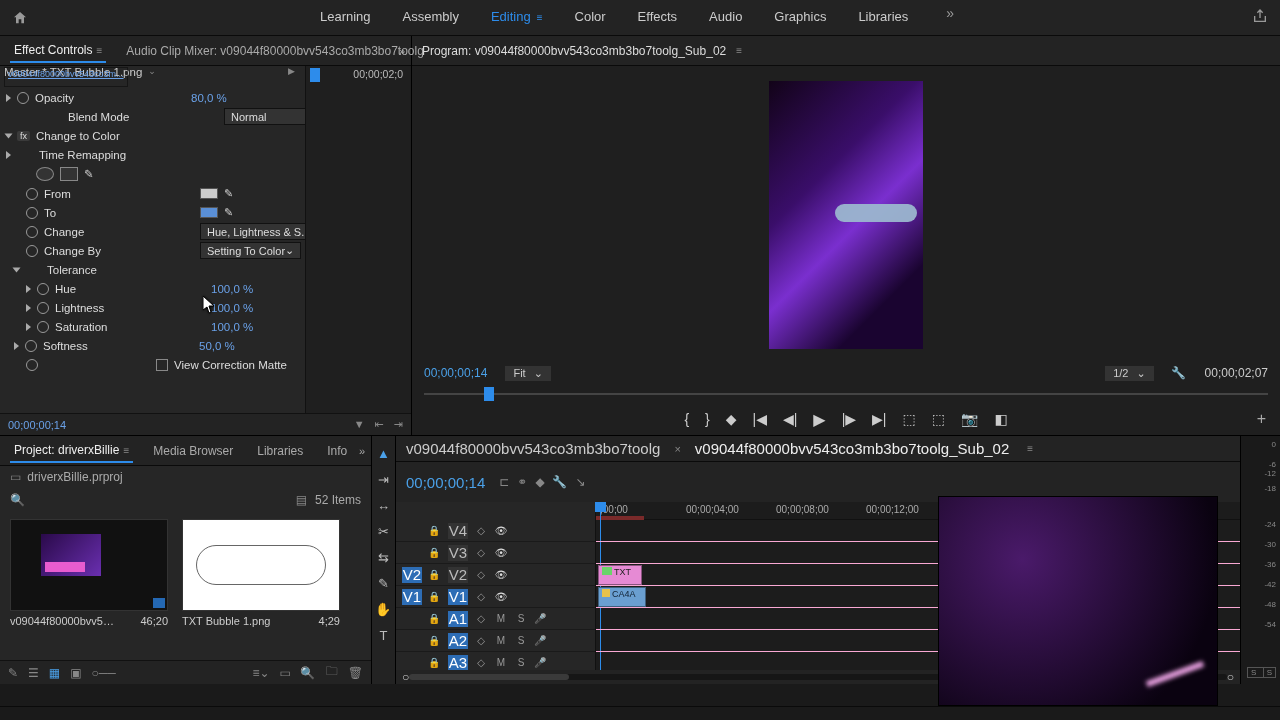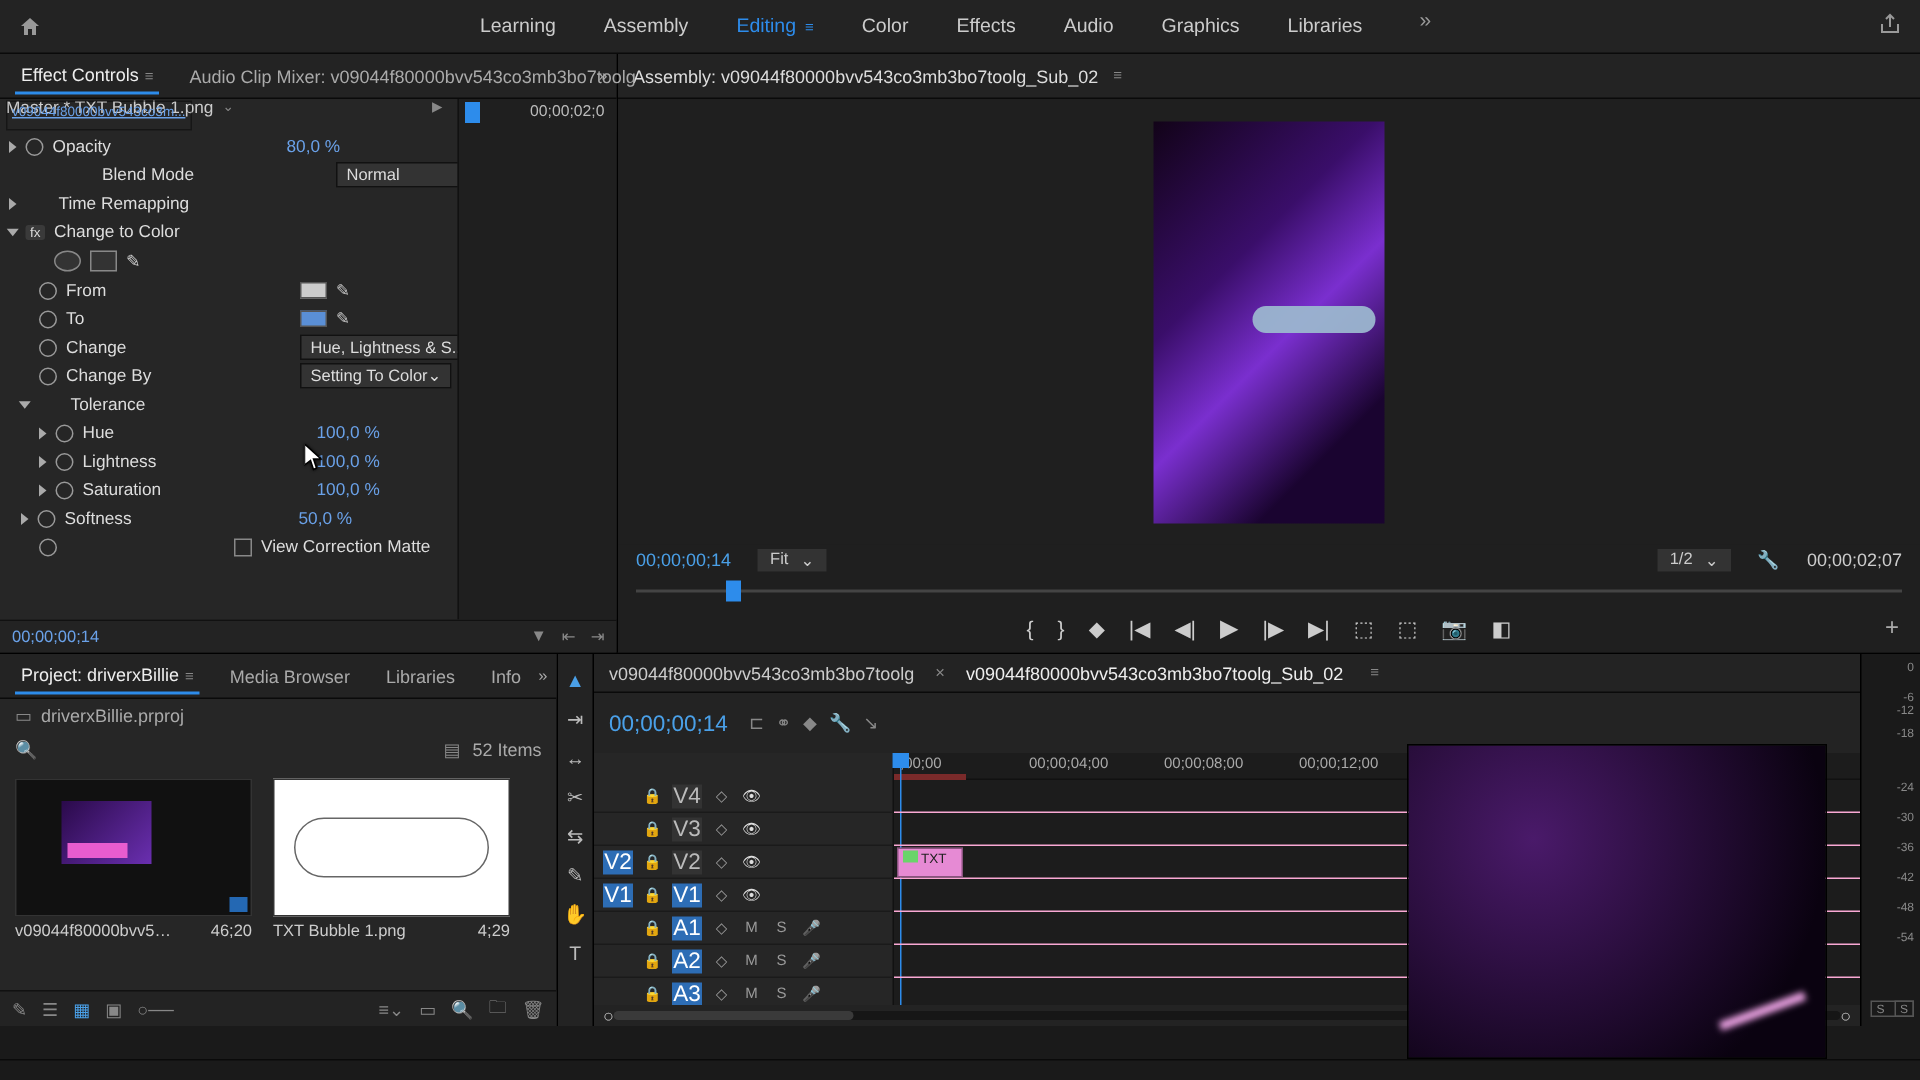--- a/index.html
+++ b/index.html
@@ -81,21 +81,21 @@
 .bin-meta { display:flex; justify-content:space-between; font-size:11px; color:#ccc; margin-top:4px;}
 .bin-meta .name { max-width:110px; overflow:hidden; text-overflow:ellipsis; white-space:nowrap;}
 .proj-footer { height:24px; background:#232323; border-top:1px solid #111; display:flex; align-items:center; gap:10px; padding:0 8px; color:#888;}
 .proj-footer .ic { cursor:pointer;}
 .proj-footer .sel { color:#4aa0e8;}
 .toolcol { width:24px; background:#232323; display:flex; flex-direction:column; align-items:center; gap:8px; padding-top:8px; border-right:1px solid #000;}
 .toolcol .t { width:18px; height:18px; color:#bbb; cursor:pointer; display:flex; align-items:center; justify-content:center; font-size:13px;}
 .toolcol .t.active { color:#4aa0e8;}
 .tl-panel { flex:1; display:flex; flex-direction:column; background:#232323;}
 .tl-tabs { height:26px; display:flex; align-items:center; gap:14px; padding:0 10px; border-bottom:1px solid #0a0a0a;}
-.tl-tabs .seq { color:#ccc; cursor:pointer; font-size:12px;}
+.tl-tabs .seq { color:#ccc; cursor:pointer; font-size:15px;}
 .tl-tabs .seq.active { color:#eee;}
 .tl-tabs .x { color:#888; cursor:pointer; font-size:11px;}
 .tl-head { display:flex; align-items:center; height:40px; padding:0 10px; gap:10px;}
 .tl-tc { color:#4aa0e8; font-size:15px; font-weight:500;}
 .tl-icons { display:flex; gap:8px; color:#888; font-size:12px; margin-left:4px;}
 .tl-icons .i { cursor:pointer;}
 .tl-body { flex:1; display:flex; overflow:hidden;}
 .track-headers { width:200px; background:#262626; border-right:1px solid #111;}
 .trk { height:22px; display:flex; align-items:center; gap:6px; padding:0 6px; border-bottom:1px solid #1a1a1a; font-size:10px;}
 .trk .tgt { width:20px; height:16px; background:#333; display:flex; align-items:center; justify-content:center; color:#bbb; font-size:15px; cursor:pointer;}
@@ -180,29 +180,29 @@
         </div>
       <div class="ec-row" style="padding-left:68px;">
           <span class="tw">Blend Mode</span>
           <span class="dropdown-ctl">
             <span>Normal</span>
             <span>⌄</span>
           </span>
           <span class="reset">↺</span>
         </div>
       <div class="ec-row">
+          <span class="tri down"></span>
+          <span class="fx-badge">fx</span>
+          <span class="tw">Change to Color</span>
+          <span class="reset">↺</span>
+        </div>
+      <div class="ec-row">
           <span class="tri"></span>
           <span style="width:16px;"></span>
           <span class="tw">Time Remapping</span>
-        </div>
-      <div class="ec-row">
-          <span class="tri down"></span>
-          <span class="fx-badge">fx</span>
-          <span class="tw">Change to Color</span>
-          <span class="reset">↺</span>
         </div>
       <div class="mask-btns">
           <span class="mask-btn ellipse"></span>
           <span class="mask-btn"></span>
           <span class="pen-icon">✎</span>
         </div>
       <div class="ec-row" style="padding-left:26px;">
           <span class="stopwatch"></span>
           <span class="tw">From</span>
           <span class="swatch" style="background:#ccc;"></span>
@@ -280,21 +280,21 @@
       <span class="icons">
           <span>▼</span>
           <span>⇤</span>
           <span>⇥</span>
         </span>
     </div>
   </div>
 
   <div class="prog-panel">
     <div class="prog-header">
-      <span class="title">Assembly: v09044f80000bvv543co3mb3bo7toolg_Sub_02</span>
+      <span class="title">Program: v09044f80000bvv543co3mb3bo7toolg_Sub_02</span>
       <span class="menu-lines">≡</span>
     </div>
     <div class="monitor-area">
       <div class="monitor-video">
         <div class="bubble-overlay"></div>
       </div>
     </div>
     <div class="prog-info">
       <span class="tc-blue">00;00;00;14</span>
       <span class="fit-dd">
@@ -482,20 +482,23 @@
           <span class="tick" style="left:180px;">00;00;08;00</span>
           <span class="tick" style="left:270px;">00;00;12;00</span>
           <div class="wa"></div>
           <div class="ph"></div>
         </div>
         <div class="tl-track-row"></div>
         <div class="tl-track-row"></div>
         <div class="tl-track-row">
             <div class="clip txt"><span class="gr"></span><span>TXT</span></div>
           </div>
+        <div class="tl-track-row">
+            <div class="clip vid"><span class="ic"></span><span>CA4A</span></div>
+          </div>
         <div class="tl-track-row"></div>
         <div class="tl-track-row"></div>
         <div class="tl-track-row"></div>
 
       </div>
     </div>
     <div class="tl-scroll">○<div class="bar">
           <div class="hnd"></div>
         </div>○</div>
   </div>

